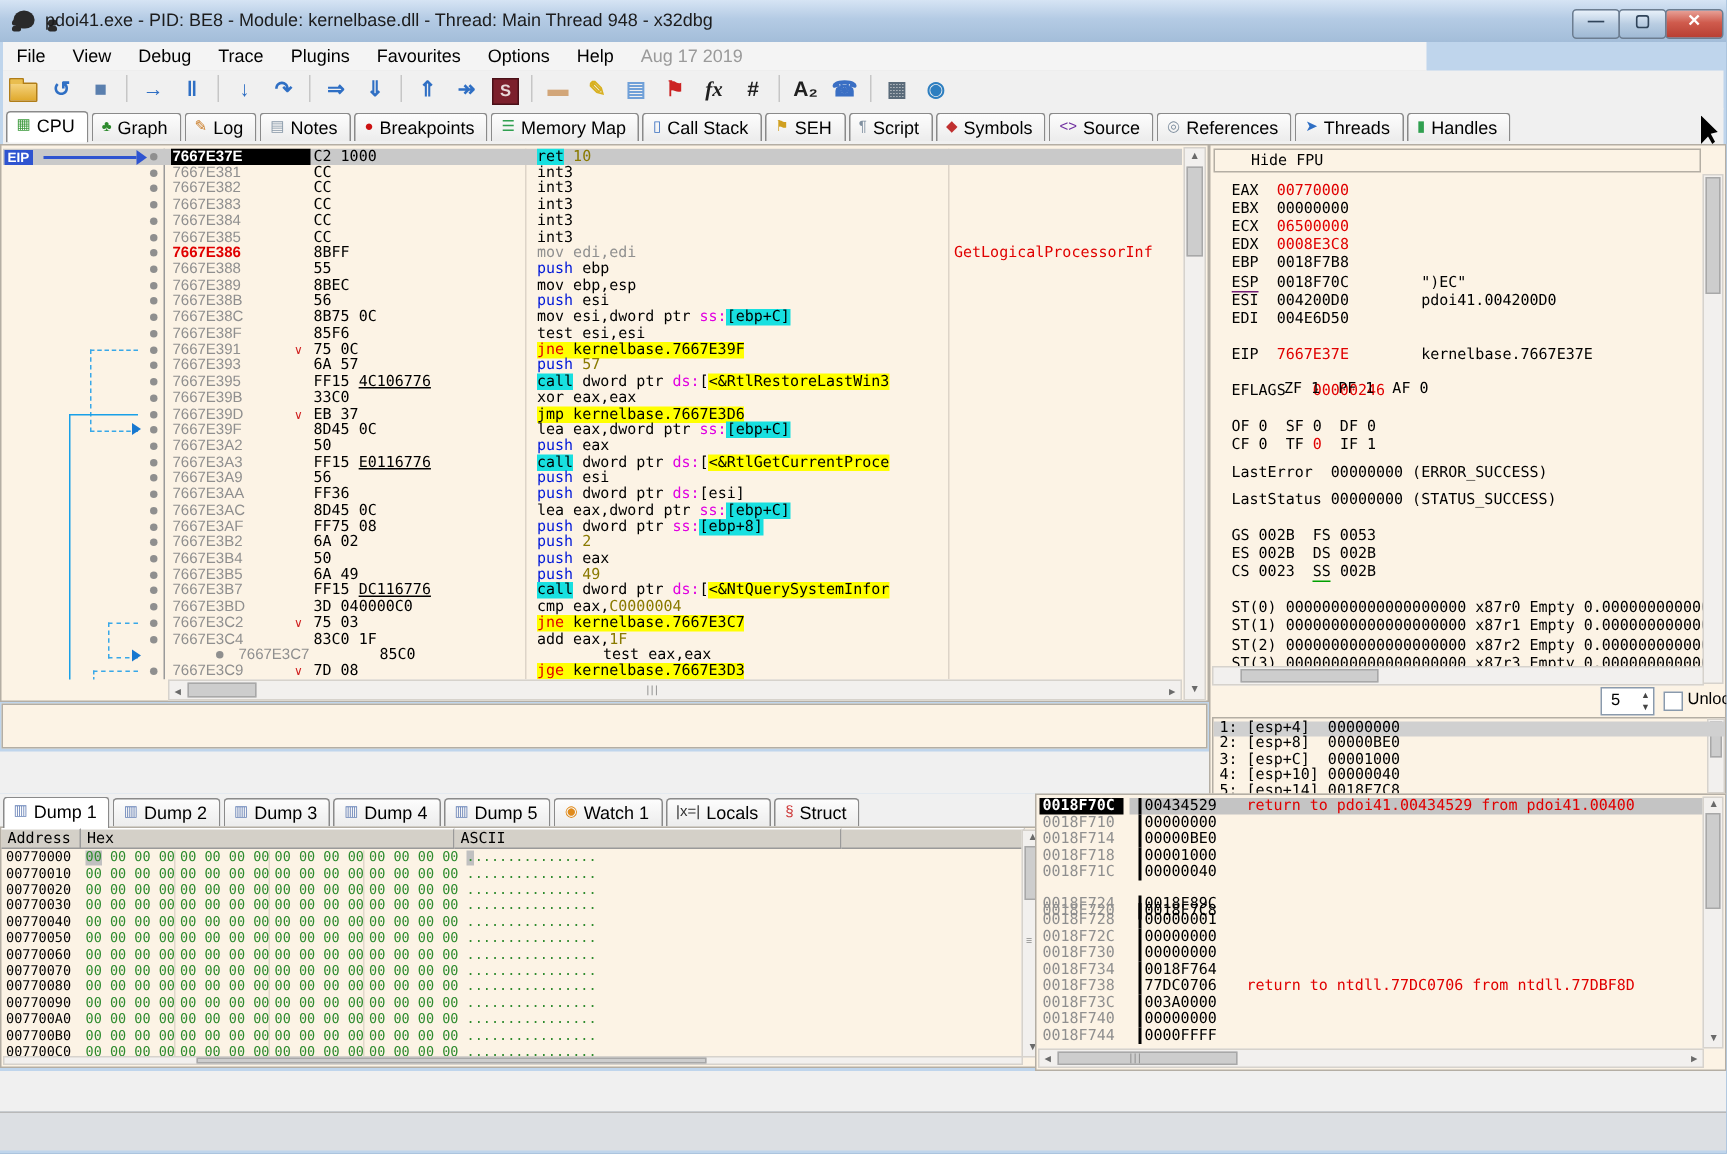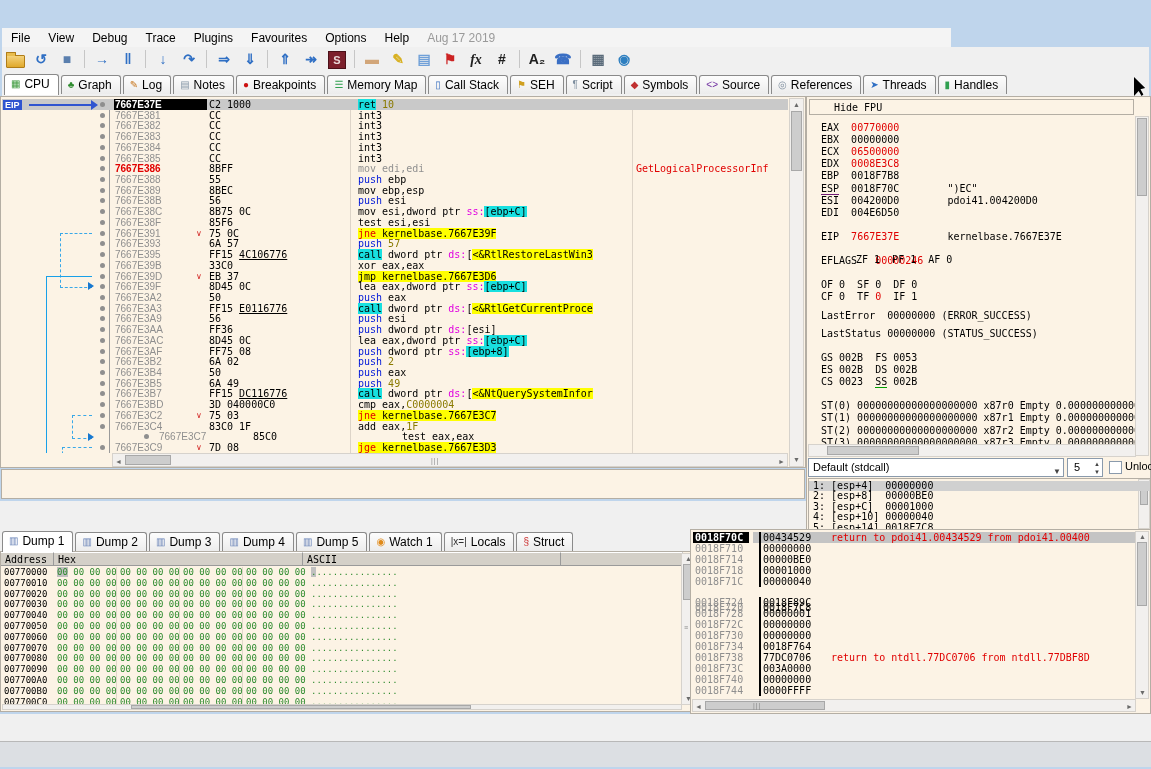--- a/index.html
+++ b/index.html
@@ -121,20 +121,27 @@
   #cmdbar{left:0;top:714px;width:1151px;height:27px;background:#f0f0f0;}
   #statusbar{left:0;top:741px;width:1151px;height:25px;background:#dcdfe3;border-top:1px solid #b8b8b8;}
   #cursor{left:1134px;top:77px;width:13px;height:19px;background:#000;
      clip-path:polygon(0 0,0 100%,36% 74%,58% 100%,72% 92%,50% 64%,86% 58%);}
 </style>
 </head>
 <body>
 
 <div id="root">
 
+  <div id="titlebar" class="abs">
+    <div id="app-icon" class="abs"></div>
+    <div id="title-text" class="abs">pdoi41.exe - PID: BE8 - Module: kernelbase.dll - Thread: Main Thread 948 - x32dbg</div>
+    <div class="winbtn abs" style="left:1048px;width:30px;"><span>—</span></div>
+    <div class="winbtn abs" style="left:1079px;width:30px;"><span>▢</span></div>
+    <div class="winbtn abs" id="btn-close" style="left:1110px;width:37px;"><span>✕</span></div>
+  </div>
 
   <div id="menubar" class="abs"><span class="menu-item">File</span><span class="menu-item">View</span><span class="menu-item">Debug</span><span class="menu-item">Trace</span><span class="menu-item">Plugins</span><span class="menu-item">Favourites</span><span class="menu-item">Options</span><span class="menu-item">Help</span><span id="menu-date">Aug 17 2019</span></div>
   <div id="toolbar" class="abs"><span class="tbtn"><span class="folder"></span></span><span class="tbtn"><span style="color: rgb(47, 111, 196);">↺</span></span><span class="tbtn"><span style="color: rgb(90, 127, 174);">■</span></span><span class="tsep"></span><span class="tbtn"><span style="color: rgb(47, 111, 196);">→</span></span><span class="tbtn"><span style="color: rgb(47, 111, 196);">‖</span></span><span class="tsep"></span><span class="tbtn"><span style="color: rgb(47, 111, 196);">↓</span></span><span class="tbtn"><span style="color: rgb(47, 111, 196);">↷</span></span><span class="tsep"></span><span class="tbtn"><span style="color: rgb(47, 111, 196);">⇒</span></span><span class="tbtn"><span style="color: rgb(47, 111, 196);">⇓</span></span><span class="tsep"></span><span class="tbtn"><span style="color: rgb(47, 111, 196);">⇑</span></span><span class="tbtn"><span style="color: rgb(47, 111, 196);">↠</span></span><span class="tbtn"><span class="scylla">S</span></span><span class="tsep"></span><span class="tbtn"><span style="color: rgb(210, 166, 121);">▬</span></span><span class="tbtn"><span style="color: rgb(216, 176, 32);">✎</span></span><span class="tbtn"><span style="color: rgb(112, 160, 216);">▤</span></span><span class="tbtn"><span style="color: rgb(204, 34, 34);">⚑</span></span><span class="tbtn"><span class="fxg" style="color: rgb(32, 32, 32);">fx</span></span><span class="tbtn"><span style="color: rgb(32, 32, 32);">#</span></span><span class="tsep"></span><span class="tbtn"><span style="color: rgb(32, 32, 32);">A₂</span></span><span class="tbtn"><span style="color: rgb(58, 111, 196);">☎</span></span><span class="tsep"></span><span class="tbtn"><span style="color: rgb(90, 107, 122);">▦</span></span><span class="tbtn"><span style="color: rgb(46, 127, 192);">◉</span></span></div>
   <div id="tabbar-top" class="abs tabbar"><span class="tab active"><span class="tico" style="color: rgb(60, 154, 60);">▦</span><span>CPU</span></span><span class="tab"><span class="tico" style="color: rgb(46, 139, 46);">♣</span><span>Graph</span></span><span class="tab"><span class="tico" style="color: rgb(200, 120, 32);">✎</span><span>Log</span></span><span class="tab"><span class="tico" style="color: rgb(136, 152, 168);">▤</span><span>Notes</span></span><span class="tab"><span class="tico" style="color: rgb(204, 17, 17);">●</span><span>Breakpoints</span></span><span class="tab"><span class="tico" style="color: rgb(48, 160, 80);">☰</span><span>Memory Map</span></span><span class="tab"><span class="tico" style="color: rgb(58, 112, 192);">▯</span><span>Call Stack</span></span><span class="tab"><span class="tico" style="color: rgb(208, 160, 32);">⚑</span><span>SEH</span></span><span class="tab"><span class="tico" style="color: rgb(128, 144, 160);">¶</span><span>Script</span></span><span class="tab"><span class="tico" style="color: rgb(192, 48, 48);">◆</span><span>Symbols</span></span><span class="tab"><span class="tico" style="color: rgb(112, 48, 160);">&lt;&gt;</span><span>Source</span></span><span class="tab"><span class="tico" style="color: rgb(128, 144, 160);">◎</span><span>References</span></span><span class="tab"><span class="tico" style="color: rgb(47, 111, 196);">➤</span><span>Threads</span></span><span class="tab"><span class="tico" style="color: rgb(48, 160, 80);">▮</span><span>Handles</span></span></div>
   <div id="cursor" class="abs"></div>
 
   <div id="disasm" class="abs panel">
     <div id="disasm-rows" class="abs" style="position: absolute; left: 1px; top: 2px; width: 786px; height: 354px; overflow: hidden;">
         <div class="vline" style="left: 107px; background: rgb(154, 154, 154);"></div>
         <div class="vline" style="left: 348px; background: rgb(221, 212, 200);"></div>
@@ -402,23 +409,20 @@
         <div class="rline mono" style="top: 315.4px;"><span class="tk-k">ST(1) 00000000000000000000 x87r1 Empty 0.000000000000000</span></div>
         <div class="rline mono" style="top: 327.5px;"><span class="tk-k">ST(2) 00000000000000000000 x87r2 Empty 0.000000000000000</span></div>
         <div class="rline mono" style="top: 339.6px;"><span class="tk-k">ST(3) 00000000000000000000 x87r3 Empty 0.000000000000000</span></div>
       </div>
     <div class="sb" style="position:absolute;right:1px;top:19px;width:14px;height:340px;">
       <div class="sb-thumb" style="left:1px;top:1px;width:10px;height:78px;"></div>
     </div>
     <div class="sb" style="position:absolute;left:1px;top:347px;width:328px;height:13px;">
       <div class="sb-thumb" style="left:18px;top:1px;width:92px;height:9px;"></div>
     </div>
-    <div id="combo">
-      <span>Default (stdcall)</span><span class="arr">▼</span>
-    </div>
     <div id="spin">
       <span>5</span><span class="ud">▲<br>▼</span>
     </div>
     <div id="chk"></div>
     <div id="chk-label">Unlocked</div>
     <div id="args">
       <div class="sb" style="position:absolute;right:0;top:0;width:12px;height:100%;">
         <div class="sb-thumb" style="left:1px;top:1px;width:8px;height:24px;"></div>
       </div>
     <div class="aline mono sel" style="top: 2px;">1: [esp+4]  00000000</div>

